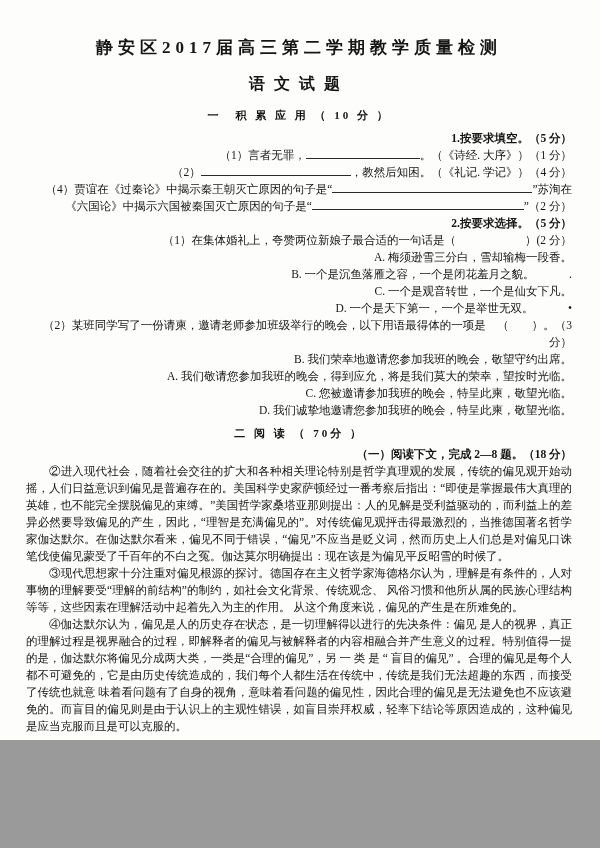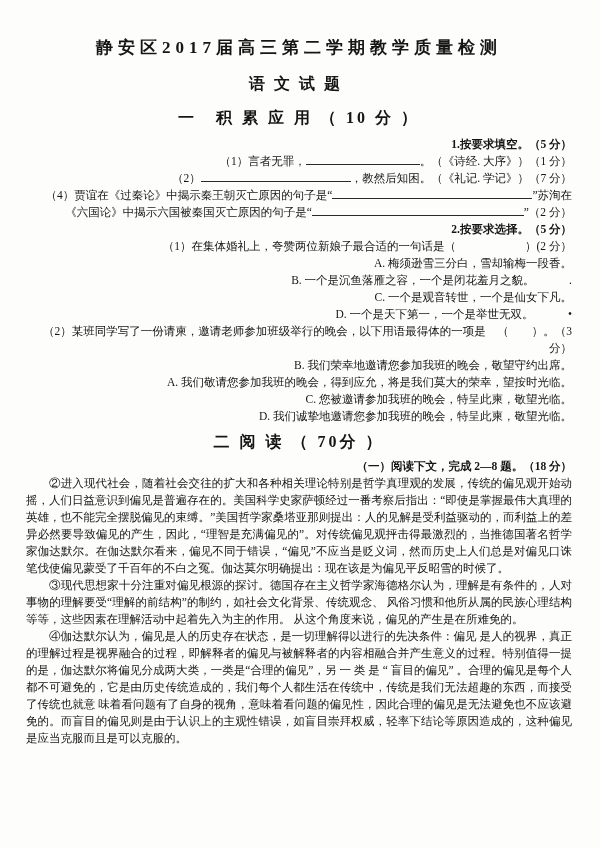--- a/index.html
+++ b/index.html
@@ -1,39 +1,39 @@
 <!DOCTYPE html>
 <html><head>
 <meta charset="utf-8">
 <style>
   html,body{margin:0;padding:0;background:#9a9a9a;}
   .page{
     position:relative;
-    width:600px;height:848px;
+    width:600px;height:740px;
     margin:0 auto;
     background:#fdfdfb;
     color:#151515;
     font-family:"Liberation Serif","DejaVu Serif",serif;
     box-sizing:border-box;
     padding:30px 28px 0 26px;
     overflow:hidden;
   }
   .title{
     text-align:center;font-weight:bold;
     font-size:17px;letter-spacing:5px;
     margin:6px 0 0;
   }
   .subtitle{
     text-align:center;font-weight:bold;
     font-size:16px;letter-spacing:9px;
     margin:15px 0 0;
   }
   .sec{
     text-align:center;font-weight:bold;
-    font-size:16px;letter-spacing:3px;
+    font-size:11px;letter-spacing:3px;
     margin:13px 0 7px;
   }
   .sec2{margin:7px 0 5px;}
   .ln{font-size:11.5px;line-height:17px;margin:0;text-align:right;}
   .bold{font-weight:bold;}
   .indent1{padding-left:7px;}
   .blank{
     display:inline-block;
     border-bottom:1px solid #2a2a2a;
     height:11px;
@@ -56,21 +56,21 @@
 
   <h1 class="title">静安区2017届高三第二学期教学质量检测</h1>
   <h2 class="subtitle">语文试题</h2>
 
   <h3 class="sec">一　积 累 应 用 （ 10 分 ）</h3>
 
   <p class="ln bold">1.按要求填空。（5 分）</p>
 
   <p class="ln indent1"><span>（1）言者无罪，</span><span class="blank w1"></span><span>。（《诗经. 大序》）（1 分）</span></p>
 
-  <p class="ln indent1"><span>（2）</span><span class="blank w2"></span><span>，教然后知困。（《礼记. 学记》）（7 分）</span></p>
+  <p class="ln indent1"><span>（2）</span><span class="blank w2"></span><span>，教然后知困。（《礼记. 学记》）（4 分）</span></p>
 
 
   <p class="ln indent1"><span>（4）贾谊在《过秦论》中揭示秦王朝灭亡原因的句子是“</span><span class="blank w4"></span><span>”苏洵在《六国论》中揭示六国被秦国灭亡原因的句子是“</span><span class="blank w5"></span><span>”（2 分）</span></p>
 
   <p class="ln bold">2.按要求选择。（5 分）</p>
 
   <p class="ln indent1">（1）在集体婚礼上，夸赞两位新娘子最合适的一句话是（　　　　　　）(2 分）</p>
   <p class="ln">A. 梅须逊雪三分白，雪却输梅一段香。</p>
   <p class="ln">B. 一个是沉鱼落雁之容，一个是闭花羞月之貌。　　　.</p>
   <p class="ln">C. 一个是观音转世，一个是仙女下凡。</p>

